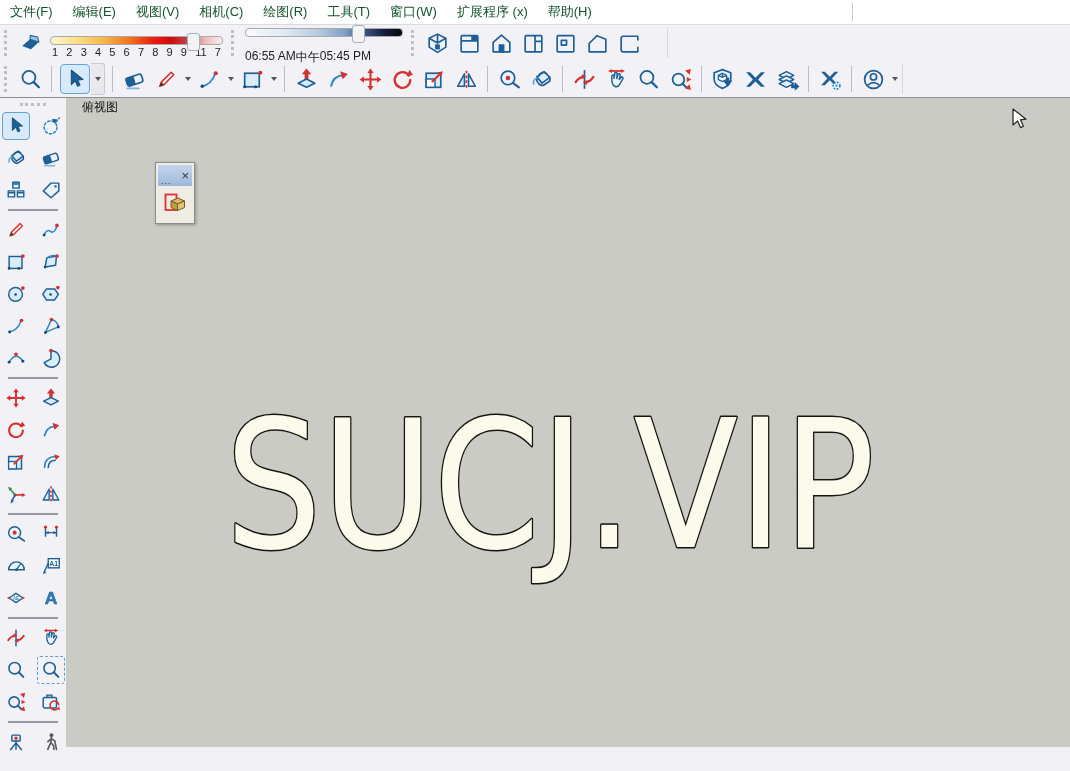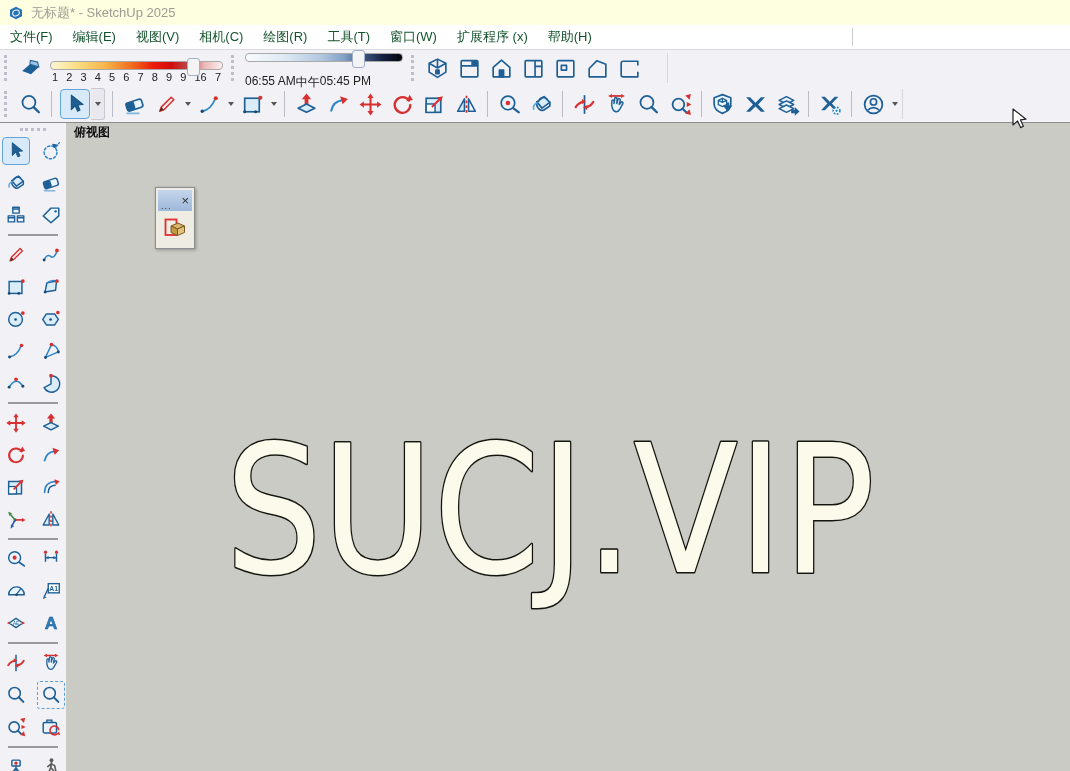--- a/index.html
+++ b/index.html
@@ -39,21 +39,21 @@
   
   .workarea{display:flex;height:649px;border-top:1px solid #8C8C8C;box-sizing:content-box}
   .sidebar{width:66px;background:#F1F1F6;padding-top:2px;flex:none}
   .sgrip{width:26px;height:0;border-top:3px dotted #BDBDCB;margin:3px auto 4px auto}
   .sbrow{display:flex;justify-content:center;gap:7px;height:32px;align-items:center}
   .sb{width:28px;height:28px;display:flex;align-items:center;justify-content:center;background:transparent;border:1px solid transparent;border-radius:4px;padding:0;cursor:pointer}
   .sb.active{background:#D8EAF9;border:1px solid #62A4D8}
   .sb.dashed{border:1px dashed #5C9FD6;border-radius:3px}
   .ssep{height:2px;background:#97979D;width:50px;margin:3px auto}
   .canvas{position:relative;flex:1;background:#CBCBC6;overflow:hidden}
-  .viewlabel{position:absolute;left:8px;top:1px;font-size:12px;font-weight:bold;color:#111}
+  .viewlabel{position:absolute;left:16px;top:1px;font-size:12px;font-weight:normal;color:#111}
   .modeltext-svg{position:absolute;left:0;top:0;pointer-events:none}
   
   .palette{position:absolute;left:89px;top:64px;width:38px;height:60px;background:#EFECE3;border:1px solid #8E8E8E;box-shadow:1px 1px 3px rgba(0,0,0,.3)}
   .palette-title{height:21px;margin:2px;background:linear-gradient(#C4D6EB,#9EB8DA);display:flex;align-items:flex-end;justify-content:space-between;padding:0 3px;cursor:move}
   .palette-dots{font-size:9px;line-height:9px;color:#333;letter-spacing:1px}
   .palette-close{font-size:13px;line-height:13px;color:#333;cursor:pointer;align-self:center}
   .palette-btn{width:26px;height:26px;margin:3px auto 0 auto;display:flex;align-items:center;justify-content:center;background:transparent;border:1px solid transparent;padding:0;cursor:pointer}
   .cursor{position:absolute;left:1012px;top:108px;pointer-events:none}
 </style>
 </head>
@@ -340,26 +340,20 @@
       </symbol>
 <symbol id="sym-logo" viewBox="0 0 24 24">
         <path d="M12 2.5 L21 7 V17 L12 21.5 L3 17 V7 Z" fill="#2573B5"></path>
         <path d="M7.5 14.5 q-2-5 3.5-6.5 q5.5-1.5 6 3 M16.5 9.5 q2 5 -3.5 6.5 q-5.5 1.5 -6 -3" fill="none" stroke="#FFFFFF" stroke-width="1.6" stroke-linecap="round"></path>
       </symbol>
 </defs>
 </svg>
 
 <div class="app">
 
-  <div class="titlebar">
-    <svg class="ico" width="16" height="16">
-        <use href="#sym-logo"></use>
-      </svg>
-    <span class="title">无标题* - SketchUp 2025</span>
-  </div>
 
   <div class="menubar">
     <span class="menu-item">文件(F)</span>
     <span class="menu-item">编辑(E)</span>
     <span class="menu-item">视图(V)</span>
     <span class="menu-item">相机(C)</span>
     <span class="menu-item">绘图(R)</span>
     <span class="menu-item">工具(T)</span>
     <span class="menu-item">窗口(W)</span>
     <span class="menu-item">扩展程序 (x)</span>
@@ -381,21 +375,21 @@
         <span>1</span>
           <span>2</span>
           <span>3</span>
           <span>4</span>
           <span>5</span>
           <span>6</span>
           <span>7</span>
           <span>8</span>
           <span>9</span>
           <span>9</span>
-          <span>16</span>
+          <span>11</span>
           <span>7</span>
       </div>
     </div>
     <span class="grip"></span>
     <div class="slider">
       <div class="track time-track"></div>
       <div class="handle th"></div>
       <div class="scale3">
         <span>06:55 AM</span>
         <span>中午</span>

